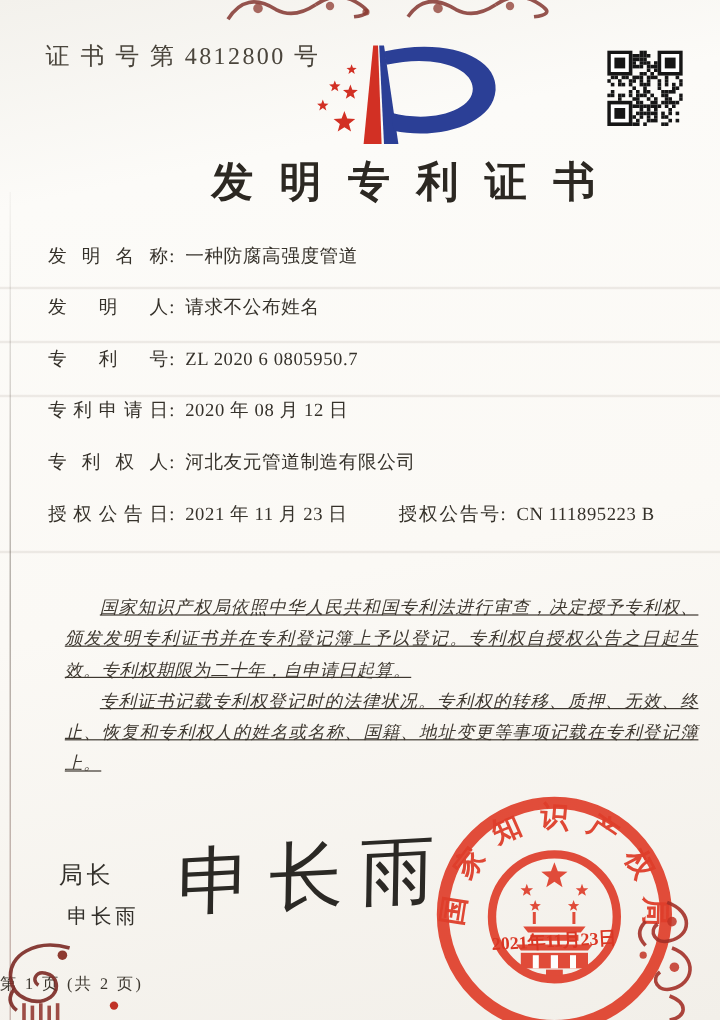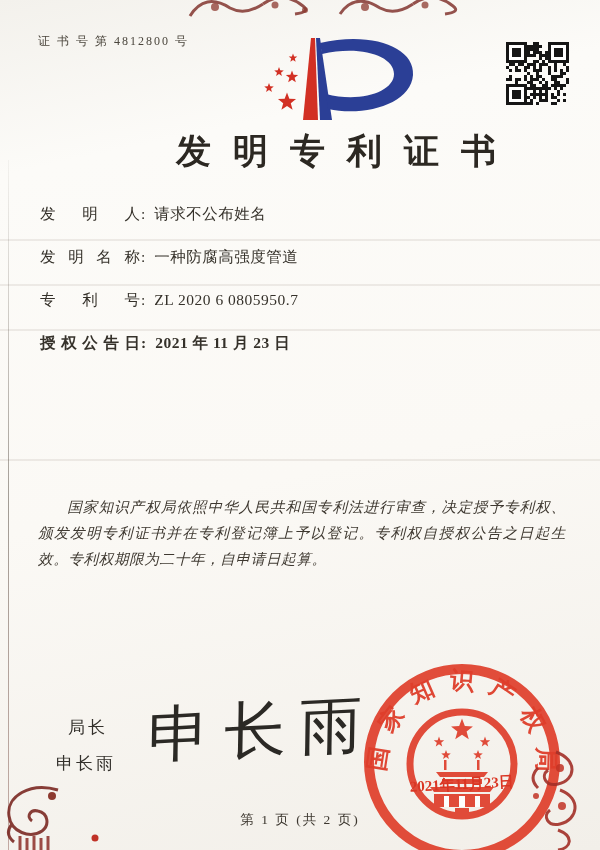--- a/index.html
+++ b/index.html
@@ -4,43 +4,43 @@
 <style>
   html,body{margin:0;padding:0;background:#e9e7e2;}
   #stage{
     position:relative;width:600px;height:850px;overflow:hidden;
     background:linear-gradient(168deg,#f3f1ec 0%,#fcfbf8 18%,#fbf9f5 55%,#f2efe9 100%);
     font-family:"Liberation Serif","DejaVu Serif",serif;color:#35312a;
   }
   .streak{position:absolute;left:0;width:100%;height:2px;background:rgba(148,138,120,.14);}
   #edge-line{position:absolute;left:8px;top:160px;width:1px;height:690px;
     background:linear-gradient(180deg,rgba(90,80,70,.05),rgba(90,80,70,.55),rgba(120,60,50,.4));}
-  #cert-no{position:absolute;left:38px;top:33px;font-size:12px;letter-spacing:2px;color:#4a453c;}
+  #cert-no{position:absolute;left:38px;top:33px;font-size:20px;letter-spacing:2px;color:#4a453c;}
   #logo{position:absolute;left:243px;top:30px;width:180px;height:100px;}
   #qr{position:absolute;left:506px;top:42px;width:63px;height:63px;}
   #title{position:absolute;left:0;top:128px;width:100%;text-align:center;
     font-size:35px;font-weight:bold;letter-spacing:22px;text-indent:22px;color:#2c2822;padding-left:36px;}
   #fields{position:absolute;left:40px;top:202px;width:530px;font-size:15.5px;}
   .row{margin-bottom:20px;line-height:23px;white-space:nowrap;}
   .label{display:inline-block;width:100px;text-align:justify;text-align-last:justify;
     vertical-align:top;color:#35312a;}
   .colon{display:inline-block;margin-left:1px;}
   .value{margin-left:9px;letter-spacing:.5px;}
-  .grant-row{position:relative;font-weight:bold;}
+  .grant-row{position:relative;}
   .grant-no-group{position:absolute;left:292px;top:0;}
   .grant-no-group .label{width:84px;}
-  #paragraphs{position:absolute;left:38px;top:495px;width:528px;
-    font-size:14.6px;line-height:1.78;font-style:italic;color:#3e3830;text-align:justify;}
+  #paragraphs{position:absolute;left:54px;top:495px;width:528px;
+    font-size:14.6px;line-height:1.78;font-style:italic;color:#3e3830;text-align:justify;text-decoration:underline;}
   #paragraphs p{margin:0;text-indent:2em;letter-spacing:.6px;}
-  #sig-title{position:absolute;left:68px;top:716px;font-size:17px;letter-spacing:3px;color:#33302b;}
+  #sig-title{position:absolute;left:49px;top:716px;font-size:20px;letter-spacing:3px;color:#33302b;}
   #sig-name{position:absolute;left:56px;top:752px;font-size:17px;letter-spacing:3px;color:#33302b;}
   #sig-script{position:absolute;left:148px;top:688px;font-size:62px;letter-spacing:14px;
     color:#2b2925;transform:rotate(-3deg) skewX(-4deg);font-weight:400;white-space:nowrap;}
   #seal{position:absolute;left:356px;top:656px;width:212px;height:212px;opacity:.95;}
-  #footer{position:absolute;left:0;top:811px;width:100%;text-align:center;
+  #footer{position:absolute;left:0;top:811px;width:100%;text-align:left;
     font-size:13.5px;letter-spacing:2px;color:#3c372f;}
   #orn-top{position:absolute;left:145px;top:0;width:330px;height:18px;}
   #orn-bl{position:absolute;left:0;top:784px;width:112px;height:66px;}
   #orn-br{position:absolute;left:498px;top:748px;width:86px;height:102px;}
   svg text{font-family:"Liberation Serif","DejaVu Serif",serif;}
 </style>
 </head>
 <body>
 
 <div id="stage">
@@ -241,37 +241,47 @@
         <rect x="48" y="6" width="9" height="9" fill="#161616"></rect>
         <rect x="0" y="42" width="21" height="21" fill="#161616"></rect>
         <rect x="3" y="45" width="15" height="15" fill="#fff"></rect>
         <rect x="6" y="48" width="9" height="9" fill="#161616"></rect>
       </svg></div>
 
   <div id="title">发明专利证书</div>
 
   <div id="fields">
     <div class="row">
+      <span class="label">发明名称</span><span class="colon">:</span><span class="value">一种防腐高强度管道</span>
+    </div>
+    <div class="row">
       <span class="label">发明人</span><span class="colon">:</span><span class="value">请求不公布姓名</span>
     </div>
     <div class="row">
-      <span class="label">发明名称</span><span class="colon">:</span><span class="value">一种防腐高强度管道</span>
-    </div>
-    <div class="row">
       <span class="label">专利号</span><span class="colon">:</span><span class="value">ZL 2020 6 0805950.7</span>
+    </div>
+    <div class="row">
+      <span class="label">专利申请日</span><span class="colon">:</span><span class="value">2020 年 08 月 12 日</span>
+    </div>
+    <div class="row">
+      <span class="label">专利权人</span><span class="colon">:</span><span class="value">河北友元管道制造有限公司</span>
     </div>
     <div class="row grant-row">
       <span>
         <span class="label">授权公告日</span><span class="colon">:</span><span class="value">2021 年 11 月 23 日</span>
       </span>
+      <span class="grant-no-group">
+        <span class="label">授权公告号</span><span class="colon">:</span><span class="value">CN 111895223 B</span>
+      </span>
     </div>
   </div>
 
   <div id="paragraphs">
     <p>国家知识产权局依照中华人民共和国专利法进行审查，决定授予专利权、颁发发明专利证书并在专利登记簿上予以登记。专利权自授权公告之日起生效。专利权期限为二十年，自申请日起算。</p>
+    <p>专利证书记载专利权登记时的法律状况。专利权的转移、质押、无效、终止、恢复和专利权人的姓名或名称、国籍、地址变更等事项记载在专利登记簿上。</p>
   </div>
 
   <div id="sig-title">局长</div>
   <div id="sig-name">申长雨</div>
   <div id="sig-script">申长雨</div>
 
   <svg id="seal" viewBox="0 0 212 212">
     <circle cx="106" cy="106" r="93" fill="none" stroke="#dd3420" stroke-width="10" opacity=".92"></circle>
     <path id="sealArc" d="M 35 136 A 76 76 0 1 1 177 136" fill="none"></path>
     <text font-size="24" fill="#dd3420" opacity=".95" style="letter-spacing:14px;font-weight:bold">

